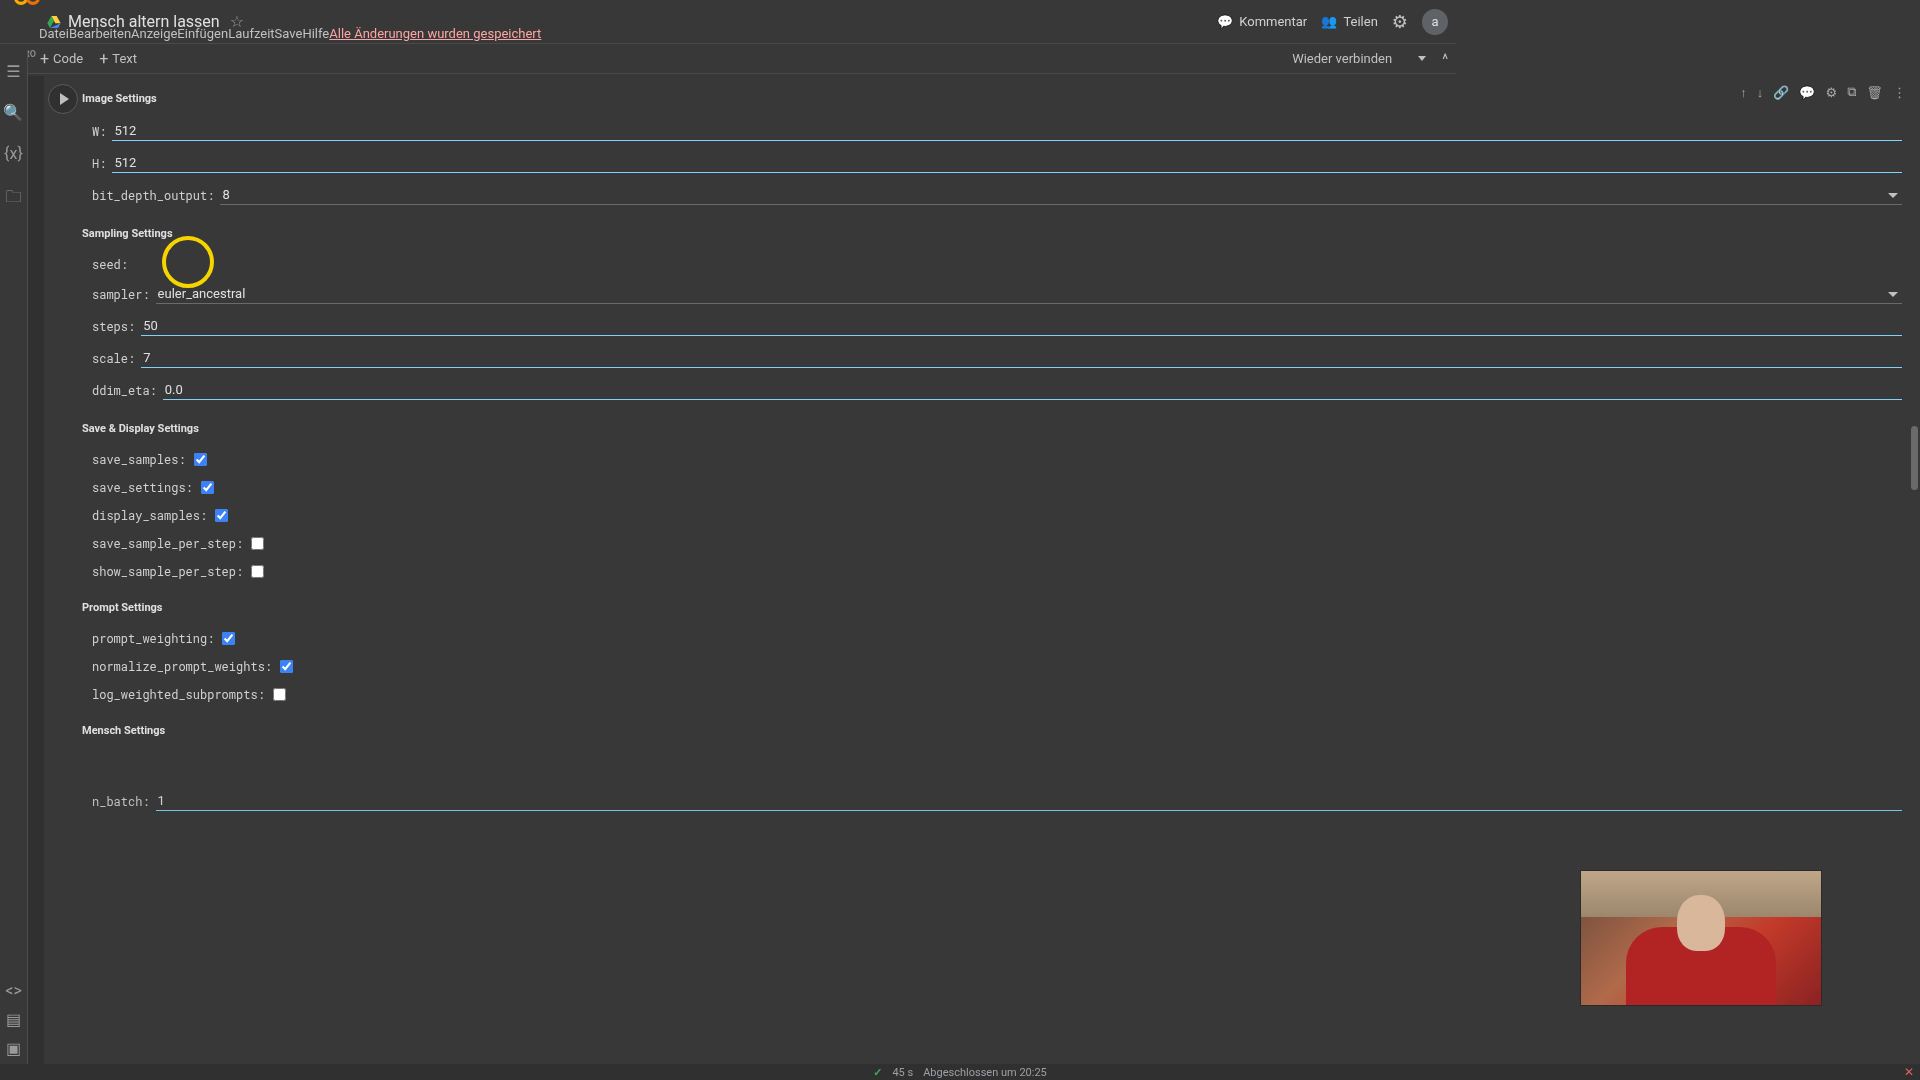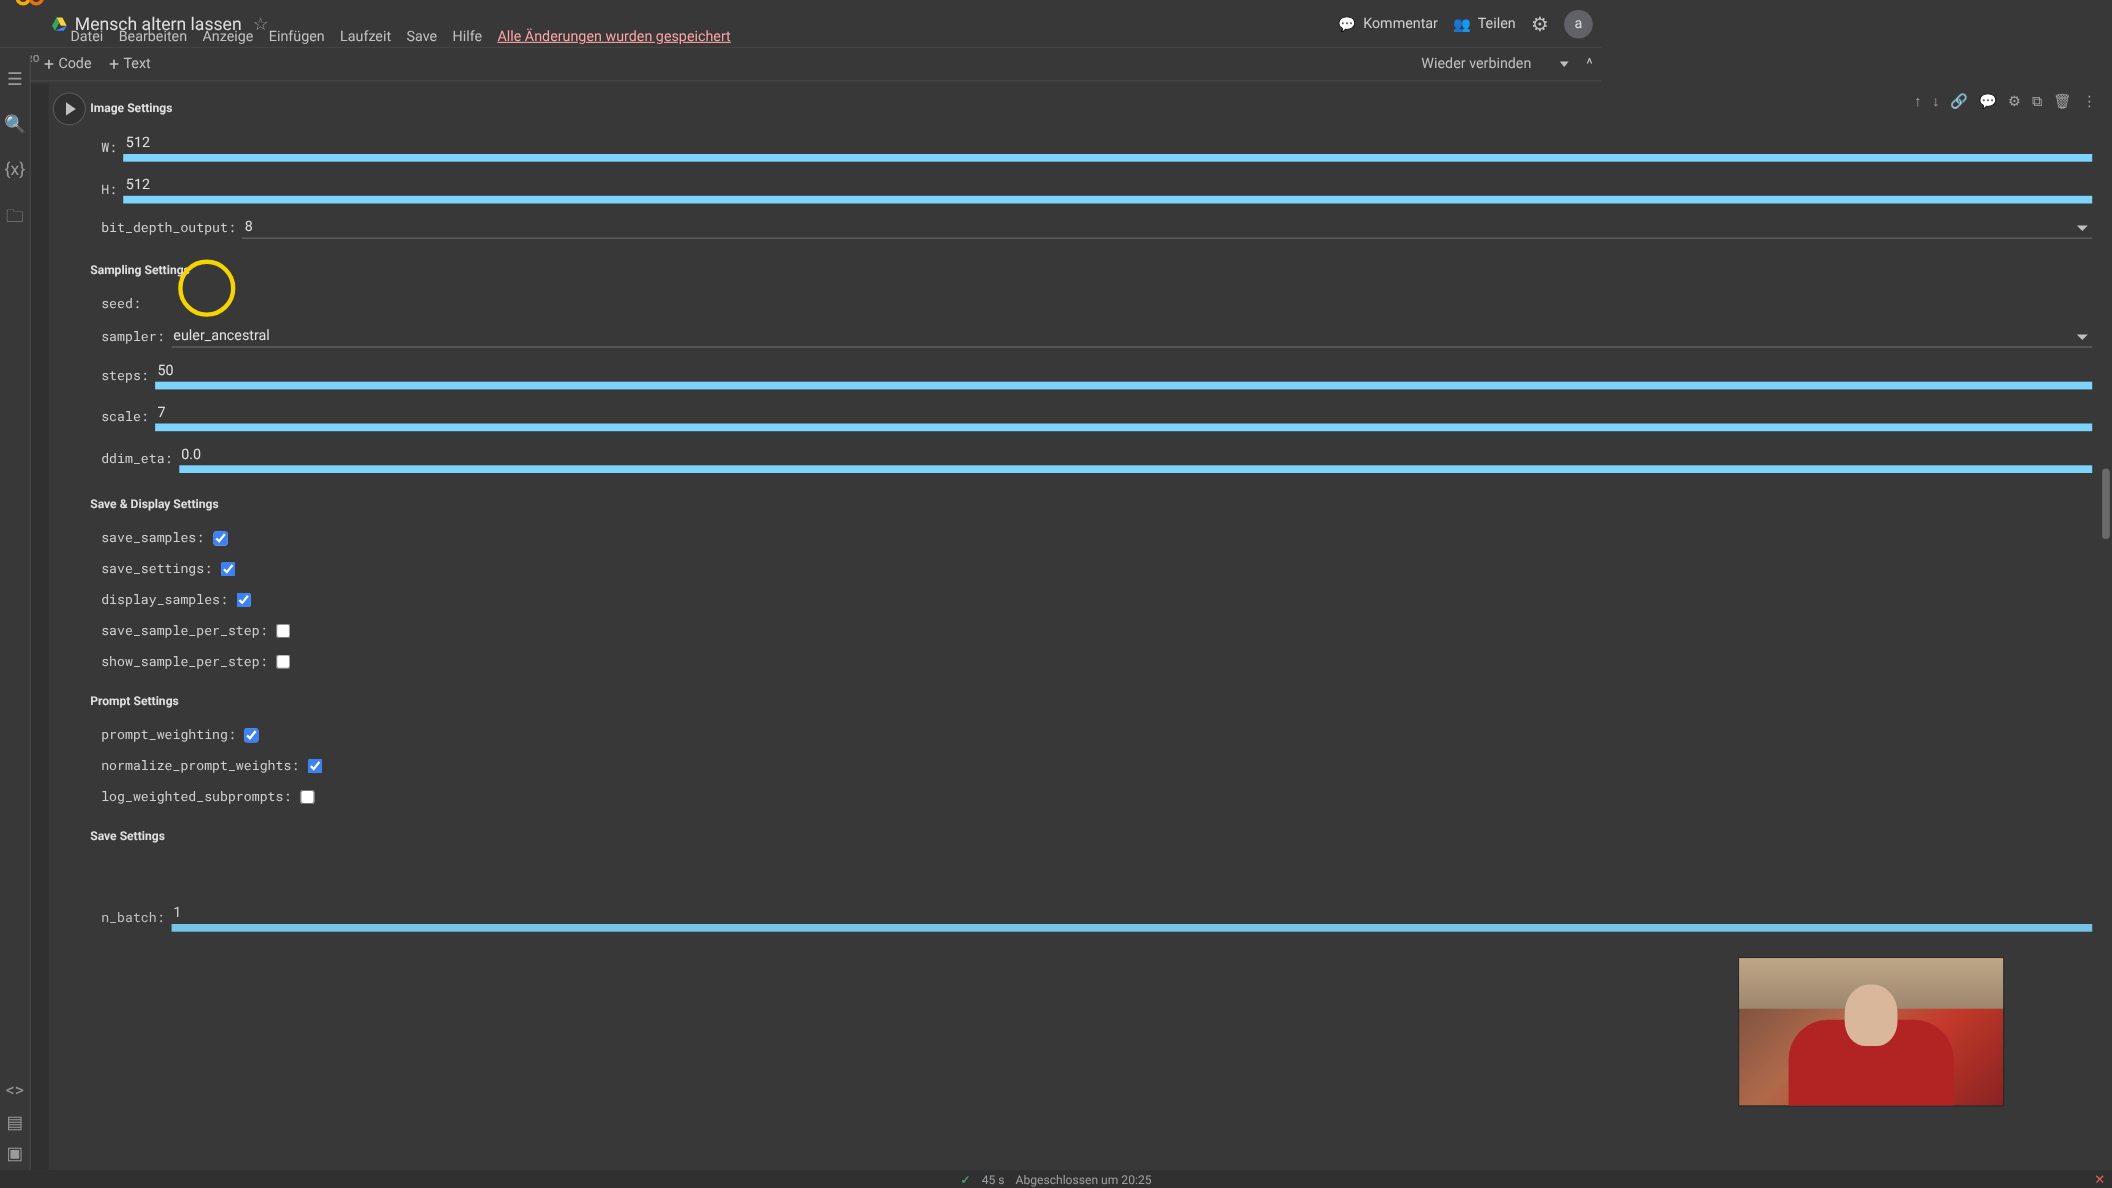--- a/index.html
+++ b/index.html
@@ -13,21 +13,21 @@
   .drive-icon { width: 16px; height: 16px; margin-right: 6px; }
   .doc-title { font-size: 16px; color: #e0e0e0; margin-right: 10px; }
   .star-icon { color: #9a9a9a; font-size: 16px; }
   .header-spacer { flex: 1; }
   .header-right { display: flex; align-items: center; gap: 14px; color: #d0d0d0; }
   .header-right .hitem { display: flex; align-items: center; gap: 6px; cursor: pointer; font-size: 13px; }
   .avatar { width: 26px; height: 26px; border-radius: 50%; background: #5f6368; display: flex; align-items: center; justify-content: center; font-size: 13px; color: #e0e0e0; }
   .gear-icon { font-size: 18px; color: #c0c0c0; }
   
   
-  .menu-row { position: absolute; top: 26px; left: 64px; display: flex; align-items: flex-end; gap: 14px; font-size: 13px; color: #c0c0c0; }
+  .menu-row { position: absolute; top: 26px; left: 39px; display: flex; align-items: flex-end; font-size: 13px; color: #c0c0c0; }
   .menu-item { cursor: pointer; }
   .save-status { color: #fca5a5; text-decoration: underline; }
   
   
   .toolbar { display: flex; align-items: center; height: 30px; background: #383838; padding: 0 8px 0 40px; border-bottom: 1px solid #494949; }
   .tool-btn { display: flex; align-items: center; gap: 4px; color: #c0c0c0; font-size: 13px; margin-right: 16px; cursor: pointer; }
   .plus { font-size: 16px; line-height: 1; }
   .toolbar-spacer { flex: 1; }
   .reconnect { display: flex; align-items: center; gap: 22px; color: #c0c0c0; font-size: 13px; cursor: pointer; padding: 3px 6px; }
   .caret-down { width: 0; height: 0; border-left: 4px solid transparent; border-right: 4px solid transparent; border-top: 5px solid #c0c0c0; margin-left: 4px; }
@@ -46,21 +46,21 @@
   .play-btn { position: absolute; left: 4px; top: 4px; width: 30px; height: 30px; border-radius: 50%; background: #303030; border: 1px solid #5a5a5a; display: flex; align-items: center; justify-content: center; cursor: pointer; }
   .play-tri { width: 0; height: 0; border-top: 6px solid transparent; border-bottom: 6px solid transparent; border-left: 9px solid #c0c0c0; margin-left: 2px; }
   
   .cell-toolbar { position: absolute; right: 12px; top: 2px; display: flex; gap: 6px; align-items: center; }
   .ct-icon { color: #a8a8a8; font-size: 13px; cursor: pointer; padding: 2px; }
   
   .section-title { font-weight: 700; font-size: 11px; color: #e0e0e0; margin: 6px 0 10px 0; }
   
   .form-row { display: flex; align-items: center; margin: 0 0 0 10px; padding: 6px 0; }
   .form-label { font-family: 'Roboto Mono', monospace; font-size: 12px; color: #d0d0d0; margin-right: 6px; white-space: nowrap; }
-  .form-input { flex: 1; background: transparent; border: none; border-bottom: 7px solid #7dd3fc; color: #e0e0e0; font-size: 13px; font-family: Roboto, Arial, sans-serif; padding: 2px 2px; margin-right: 18px; outline: none; }
+  .form-input { flex: 1; background: transparent; border: none; border-bottom: 1px solid #7dd3fc; color: #e0e0e0; font-size: 13px; font-family: Roboto, Arial, sans-serif; padding: 2px 2px; margin-right: 18px; outline: none; }
   .form-select { flex: 1; background: transparent; border: none; border-bottom: 1px solid #6a6a6a; color: #e0e0e0; font-size: 13px; padding: 2px 2px; margin-right: 18px; position: relative; }
   .select-caret { position: absolute; right: 22px; pointer-events: none; width: 0; height: 0; border-left: 5px solid transparent; border-right: 5px solid transparent; border-top: 5px solid #c0c0c0; }
   .checkbox { width: 13px; height: 13px; accent-color: #3b82f6; margin-left: 2px; }
   
   .hbar { height: 10px; }
   
   
   .highlight-ring { position: absolute; width: 52px; height: 52px; border: 4px solid #f5d400; border-radius: 50%; pointer-events: none; z-index: 50; }
   
   
@@ -245,21 +245,21 @@
         <span class="form-label">normalize_prompt_weights:</span>
         <input type="checkbox" class="checkbox" checked="" style="">
       </div>
       <div class="form-row">
         <span class="form-label">log_weighted_subprompts:</span>
         <input type="checkbox" class="checkbox" style="">
       </div>
 
       <div class="hbar"></div>
 
-      <div class="section-title">Save Settings</div>
+      <div class="section-title">Mensch Settings</div>
       <div class="form-row" style="opacity:.9;margin-top:48px;">
         <span class="form-label">n_batch:</span>
         <input class="form-input" value="1" style="">
       </div>
     </div>
   </div>
 
   <div class="highlight-ring" style="left:134px; top:160px;"></div>
 
   <div class="webcam">

